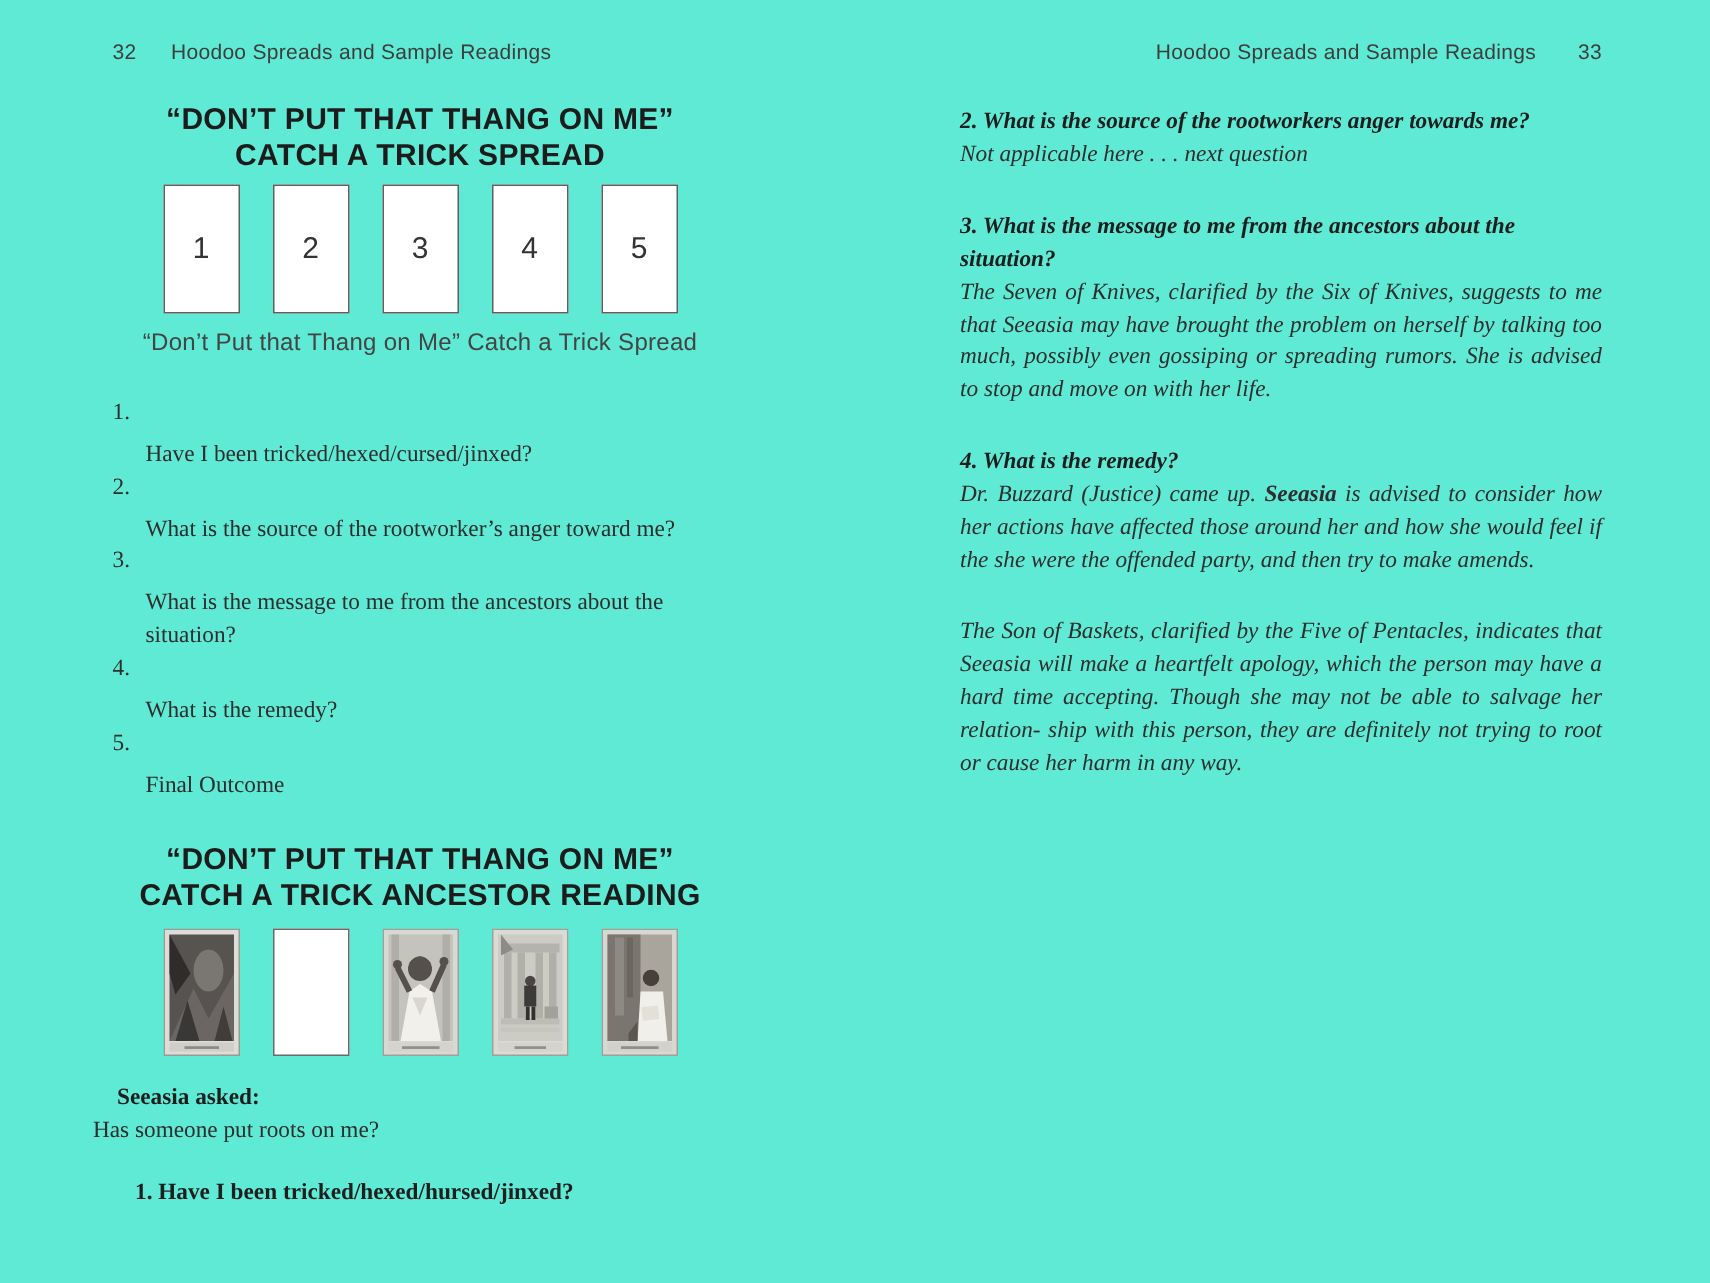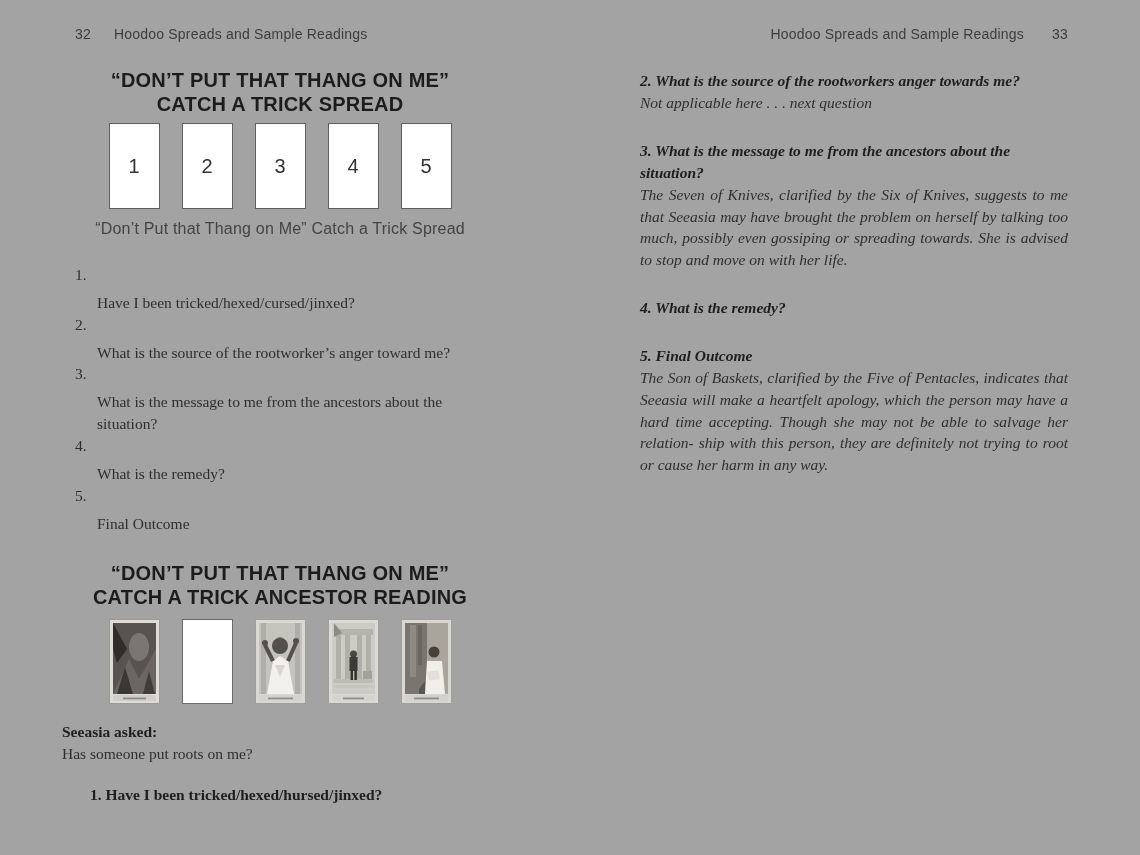--- a/index.html
+++ b/index.html
@@ -3,21 +3,21 @@
 <meta charset="utf-8">
 <style>
   * { margin: 0; padding: 0; box-sizing: border-box; }
   html, body {
     width: 1140px; height: 855px;
     background: #ffffff;
     font-family: "Liberation Serif", serif;
     color: #2e2e2e;
     overflow: hidden;
   }
-  .book { position: relative; width: 1140px; height: 855px; background: #a3a3a3; }
+  .book { position: relative; width: 1140px; height: 855px; background: #5eead4; }
 
   .col { position: absolute; top: 0; }
   .col-left  { left: 62px;  width: 436px; }
   .col-right { left: 640px; width: 428px; }
 
   
   .running-header {
     margin-top: 26px;
     display: flex; align-items: baseline;
     font-family: "Liberation Sans", sans-serif;
@@ -75,21 +75,21 @@
 
   
   .bold-line {
     font-weight: bold; font-size: 15.5px; line-height: 22px; color: #1e1e1e;
   }
   .body-para {
     font-size: 15.5px; line-height: 21.8px; color: #2e2e2e;
   }
   .just { text-align: justify; }
 
-  .asked-head { margin-top: 17px; }
+  .asked-head { margin-top: 17px; margin-left: 16px; }
   .s1-head { margin-top: 19px; margin-left: 28px; }
 
   .sec-first { margin-top: 27px; font-style: italic; }
   .sec { margin-top: 26px; font-style: italic; }
 </style>
 </head>
 <body>
 
 <div class="book">
 
@@ -243,27 +243,27 @@
       <span>33</span>
     </header>
 
     <div class="sec-first">
       <p class="bold-line">2. What is the source of the rootworkers anger towards me?</p>
       <p class="body-para">Not applicable here . . . next question</p>
     </div>
 
     <div class="sec">
       <p class="bold-line">3. What is the message to me from the ancestors about the situation?</p>
-      <p class="body-para just">The Seven of Knives, clarified by the Six of Knives, suggests to me that Seeasia may have brought the problem on herself by talking too much, possibly even gossiping or spreading towards. She is advised to stop and move on with her life.</p>
+      <p class="body-para just">The Seven of Knives, clarified by the Six of Knives, suggests to me that Seeasia may have brought the problem on herself by talking too much, possibly even gossiping or spreading rumors. She is advised to stop and move on with her life.</p>
     </div>
 
     <div class="sec">
       <p class="bold-line">4. What is the remedy?</p>
+      <p class="body-para just"><span>Dr. Buzzard (Justice) came up. </span><strong>Seeasia</strong><span> is advised to consider how her actions have affected those around her and how she would feel if the she were the offended party, and then try to make amends.</span></p>
     </div>
 
     <div class="sec">
-      <p class="bold-line">5. Final Outcome</p>
       <p class="body-para just">The Son of Baskets, clarified by the Five of Pentacles, indicates that Seeasia will make a heartfelt apology, which the person may have a hard time accepting. Though she may not be able to salvage her relation- ship with this person, they are definitely not trying to root or cause her harm in any way.</p>
     </div>
 
   </section>
 
 </div>
 
 </body></html>

